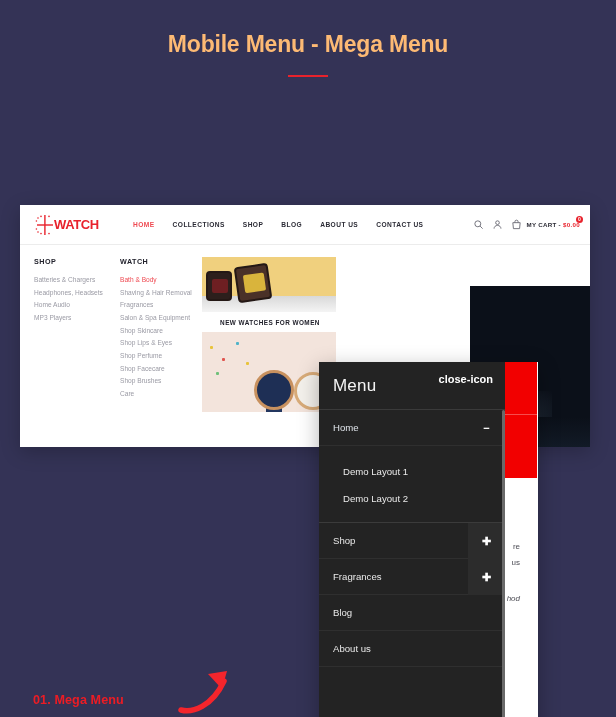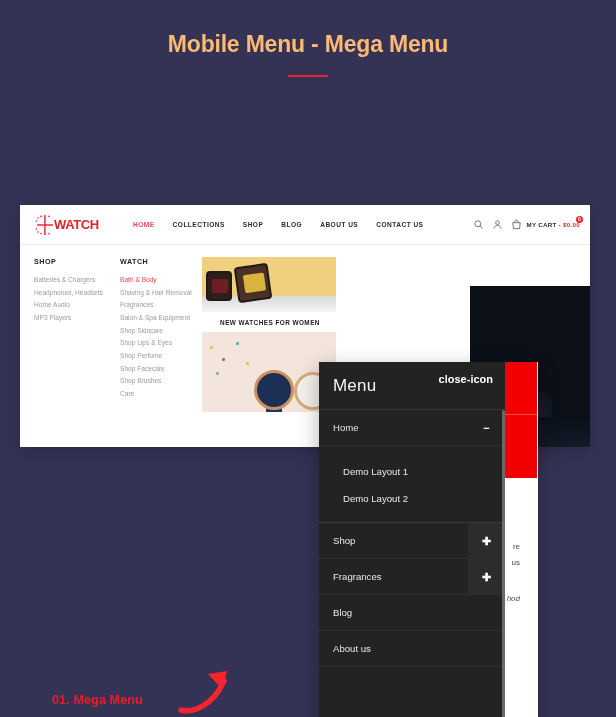--- a/index.html
+++ b/index.html
@@ -393,21 +393,21 @@
 
   
   .annot {
     position: absolute;
     color: #ed1c24;
     font-size: 12.6px;
     font-weight: bold;
     letter-spacing: 0.1px;
     white-space: nowrap;
   }
-  .annot-1 { left: 52px; top: 488px; }
+  .annot-1 { left: 33px; top: 488px; }
 
   .arrow-svg { position: absolute; }
   .arrow-1 { left: 178px; top: 460px; }
 </style>
 </head>
 <body>
 
 <div class="hero">
   <h1 class="hero-title">Mobile Menu - Mega Menu</h1>
   <div class="hero-rule"></div>

